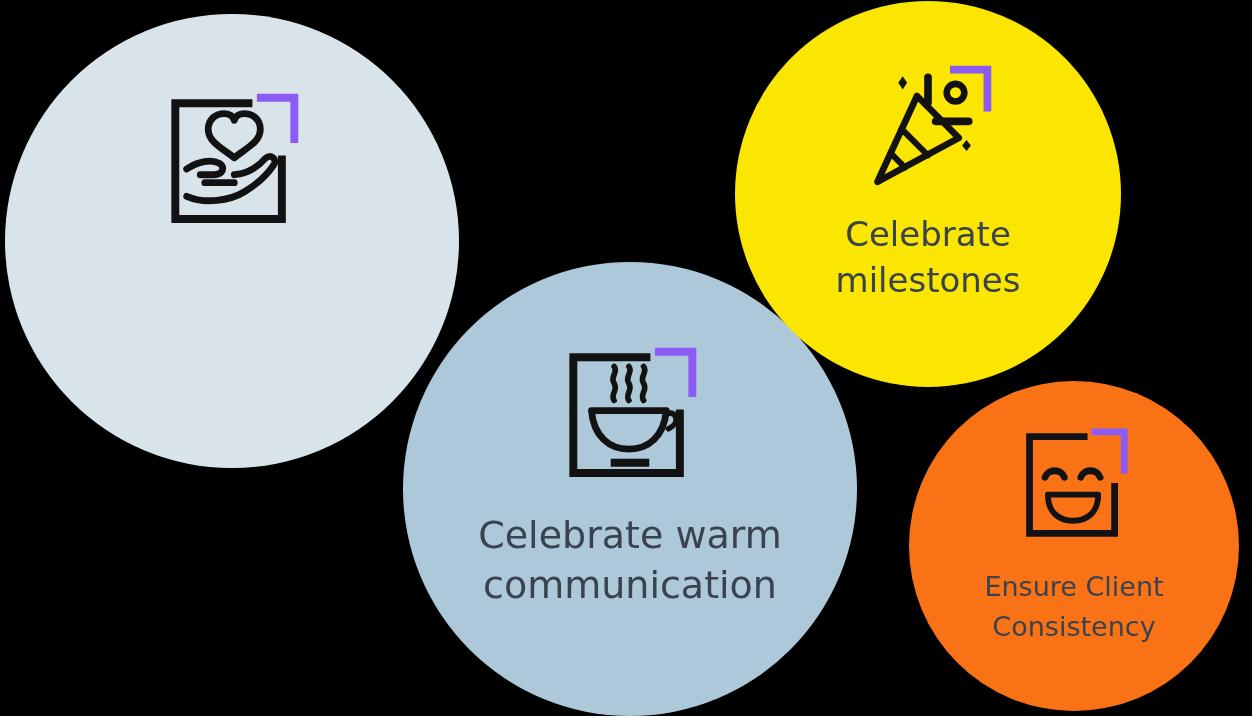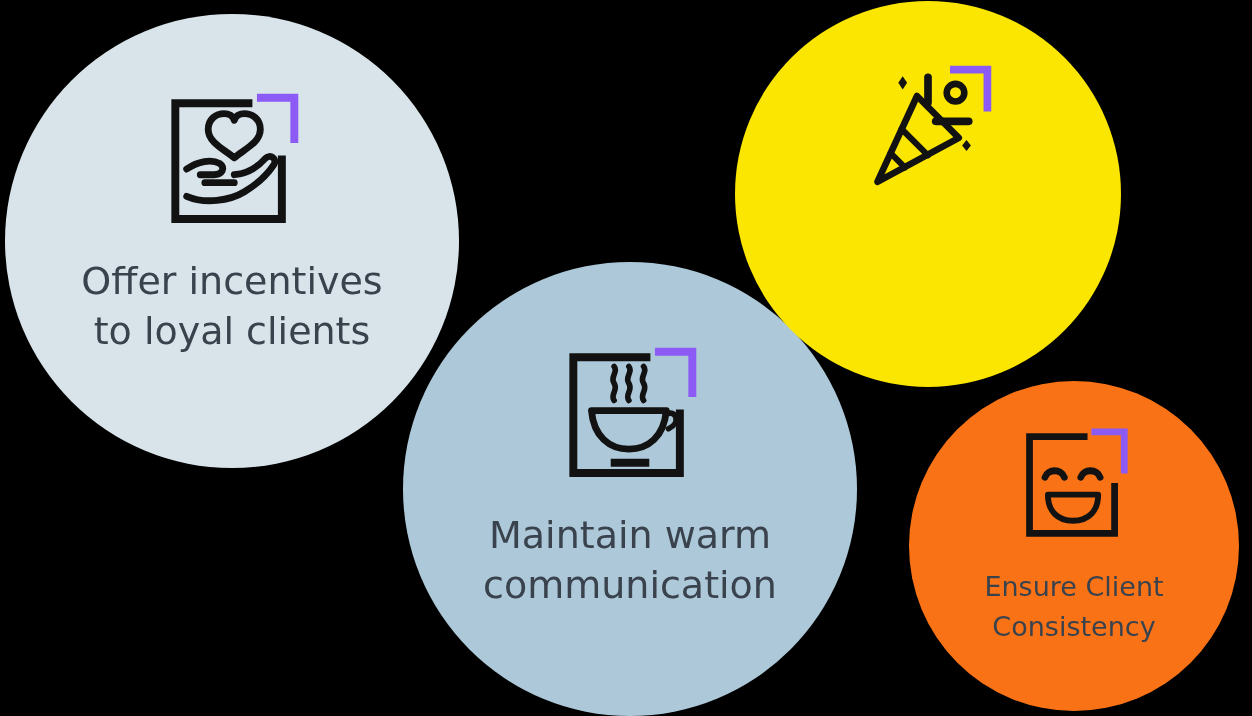--- a/index.html
+++ b/index.html
@@ -46,51 +46,51 @@
 
 <div class="bubble b1" style="background: rgb(217, 228, 234);">
   <svg class="icon-svg" viewBox="0 0 120 120" aria-hidden="true">
     <path d="M78,10 H10 V112 H104 V56" fill="none" stroke="#121212" stroke-width="7"></path>
     <path d="M82,5 H115 V45" fill="none" stroke="#8C5AF5" stroke-width="7"></path>
     <path d="M62,58 C52,50 39,44 39,33 C39,24 46,19 53,19 C57,19 61,21 62,25 C63,21 67,19 71,19 C78,19 85,24 85,33 C85,44 72,50 62,58" fill="none" stroke="#121212" stroke-width="6" stroke-linecap="round" stroke-linejoin="round"></path>
     <path d="M20,68 C30,61 42,59 49,63 C55,67 51,73 44,73 L32,73" fill="none" stroke="#121212" stroke-width="6" stroke-linecap="round" stroke-linejoin="round"></path>
     <path d="M36,80 H62" fill="none" stroke="#121212" stroke-width="6" stroke-linecap="round"></path>
     <path d="M20,92 C36,99 58,96 71,88 C81,82 91,73 97,64 C100,59 94,54 89,59 C82,67 72,72 62,73" fill="none" stroke="#121212" stroke-width="6" stroke-linecap="round" stroke-linejoin="round"></path>
   </svg>
-  <div class="label">Offer incentives
-to loyal clients</div>
 </div>
 
 <div class="bubble b2" style="background: rgb(173, 201, 217);">
   <svg class="icon-svg" viewBox="0 0 120 120" aria-hidden="true">
     <path d="M78,10 H10 V112 H104 V56" fill="none" stroke="#121212" stroke-width="7"></path>
     <path d="M82,5 H115 V45" fill="none" stroke="#8C5AF5" stroke-width="7"></path>
     <path d="M46,48 C42,43 50,39 46,33 C42,27 50,23 46,18" fill="none" stroke="#121212" stroke-width="5" stroke-linecap="round"></path>
     <path d="M59,48 C55,43 63,39 59,33 C55,27 63,23 59,18" fill="none" stroke="#121212" stroke-width="5" stroke-linecap="round"></path>
     <path d="M72,48 C68,43 76,39 72,33 C68,27 76,23 72,18" fill="none" stroke="#121212" stroke-width="5" stroke-linecap="round"></path>
     <path d="M26,57 C28,80 42,91 59,91 C76,91 90,80 92,57 Z" fill="none" stroke="#121212" stroke-width="6" stroke-linejoin="round"></path>
     <path d="M92,60 C101,56 105,68 94,73" fill="none" stroke="#121212" stroke-width="5" stroke-linecap="round"></path>
     <path d="M43,103 H77" fill="none" stroke="#121212" stroke-width="7"></path>
   </svg>
-  <div class="label">Maintain warm
+  <div class="label">Celebrate warm
 communication</div>
 </div>
 
 <div class="bubble b3" style="background: rgb(251, 230, 1);">
   <svg class="icon-svg" viewBox="0 0 120 120" aria-hidden="true">
     <path d="M80,6 H114 V44" fill="none" stroke="#8C5AF5" stroke-width="7"></path>
     <path d="M14,108 L50,30 L88,68 Z" fill="none" stroke="#121212" stroke-width="6" stroke-linejoin="round"></path>
     <path d="M36,60 L60,84" stroke="#121212" stroke-width="5.5" stroke-linecap="round"></path>
     <path d="M26,82 L39,95" stroke="#121212" stroke-width="5.5" stroke-linecap="round"></path>
     <path d="M60,13 V36" stroke="#121212" stroke-width="7" stroke-linecap="round"></path>
     <circle cx="85" cy="27" r="8" fill="none" stroke="#121212" stroke-width="6"></circle>
     <path d="M67,53 H97" stroke="#121212" stroke-width="7" stroke-linecap="round"></path>
     <path d="M37,12 L41,18 L37,24 L33,18 Z" fill="#121212"></path>
     <path d="M95,70 L99,75 L95,80 L91,75 Z" fill="#121212"></path>
   </svg>
+  <div class="label">Celebrate
+milestones</div>
 </div>
 
 <div class="bubble b4" style="background: #f97316;">
   <svg class="icon-svg" viewBox="0 0 120 120" aria-hidden="true">
     <path d="M74,10 H14 V110 H102 V58" fill="none" stroke="#121212" stroke-width="7"></path>
     <path d="M78,5 H112 V48" fill="none" stroke="#8C5AF5" stroke-width="7"></path>
     <path d="M30,52 C33,43 47,43 50,52" fill="none" stroke="#121212" stroke-width="7" stroke-linecap="round"></path>
     <path d="M67,52 C70,43 84,43 87,52" fill="none" stroke="#121212" stroke-width="7" stroke-linecap="round"></path>
     <path d="M33,70 H85 C85,87 75,97 59,97 C43,97 33,87 33,70 Z" fill="none" stroke="#121212" stroke-width="6" stroke-linejoin="round"></path>
   </svg>

